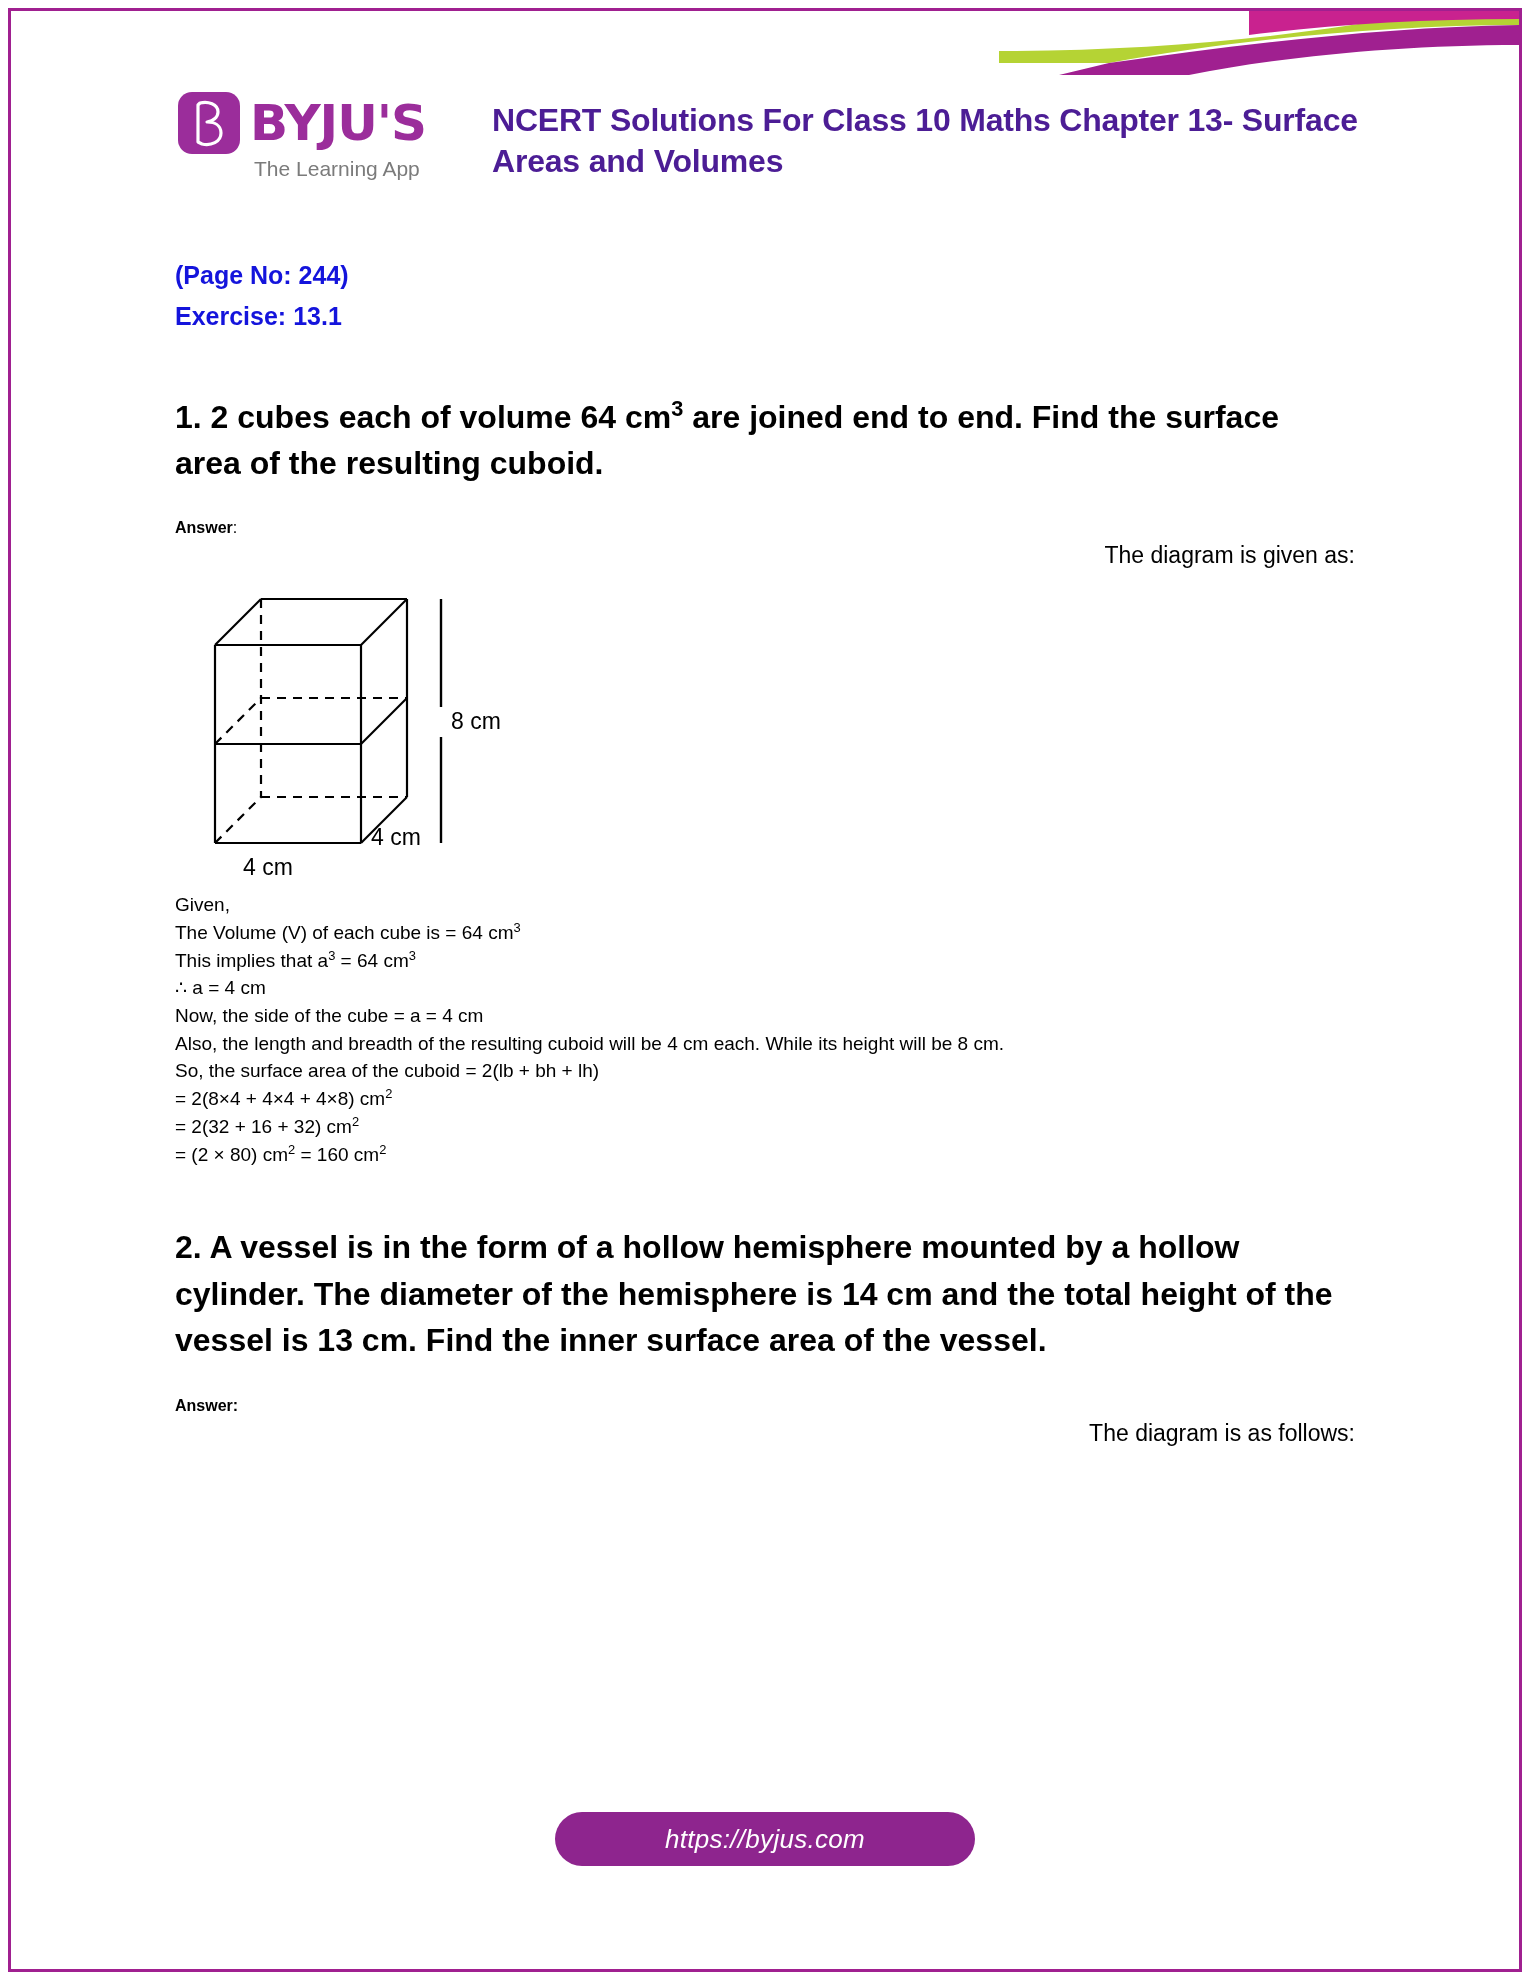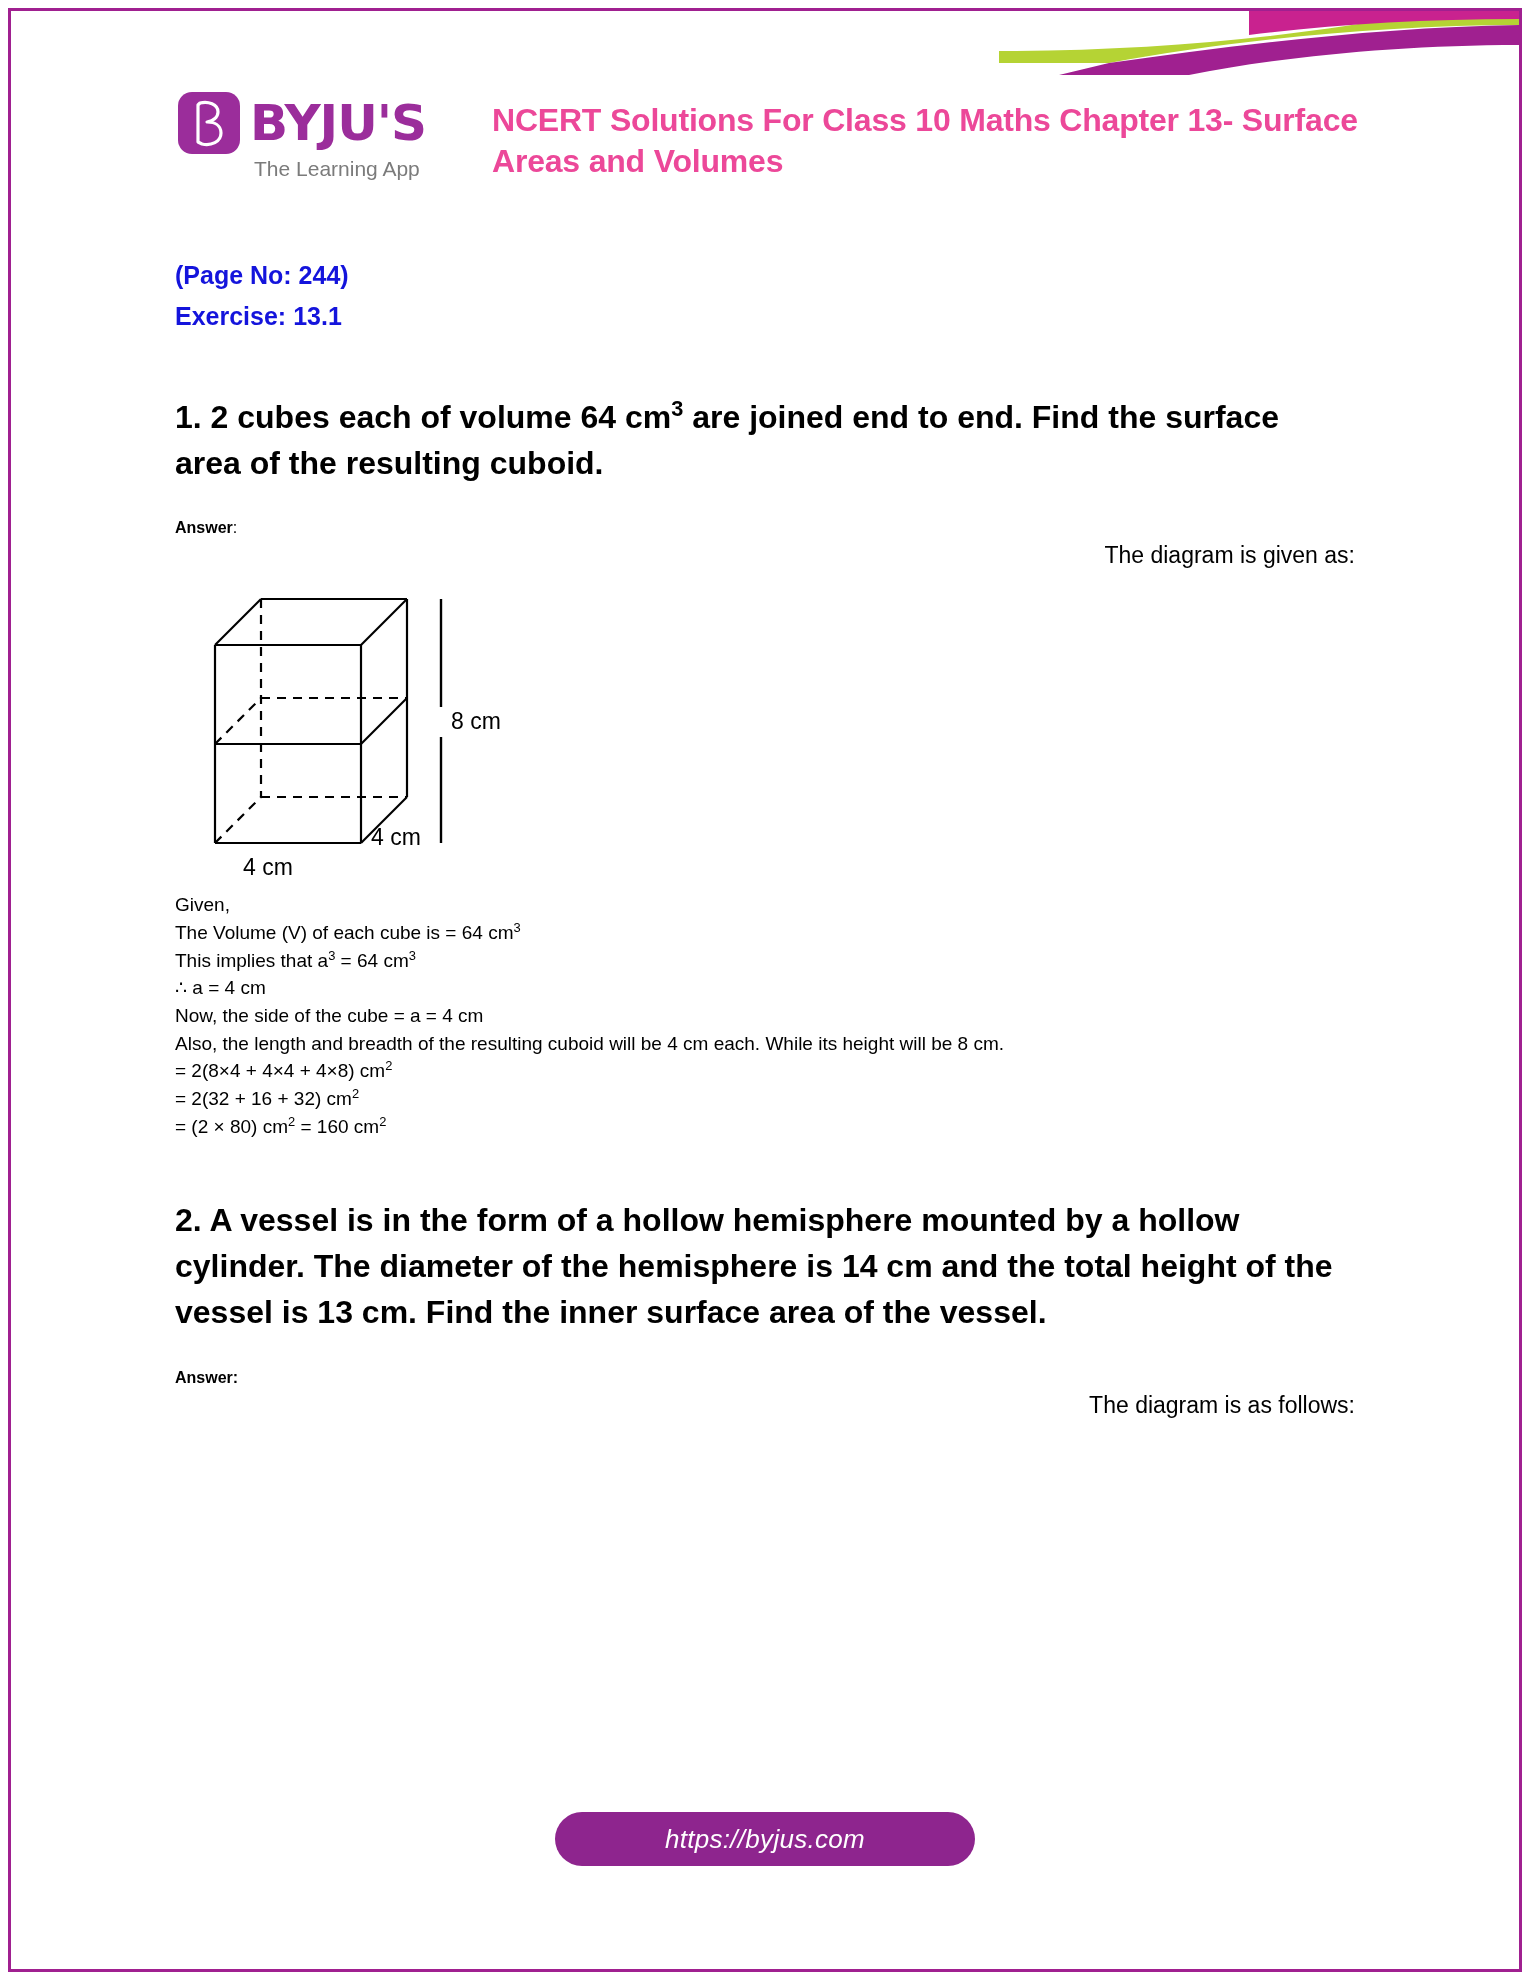--- a/index.html
+++ b/index.html
@@ -75,21 +75,21 @@
     margin-top: 3px;
   }
   .doc-title {
     position: absolute;
     left: 492px; top: 100px;
     width: 940px;
     font-family: "Liberation Sans", sans-serif;
     font-weight: bold;
     font-size: 32px;
     line-height: 1.28;
-    color: #ec4899;
+    color: #4c1d95;
     letter-spacing: -0.2px;
   }
 
   
   .content {
     position: absolute;
     left: 175px;
     top: 255px;
     width: 1180px;
     font-size: 23px;
@@ -234,20 +234,21 @@
     </svg>
   </div>
 
   <div class="steps">
     <p>Given,</p>
     <p><span>The Volume (V) of each cube is = 64 cm</span><sup>3</sup></p>
     <p><span>This implies that a</span><sup>3</sup><span> = 64 cm</span><sup>3</sup></p>
     <p>∴ a = 4 cm</p>
     <p>Now, the side of the cube = a = 4 cm</p>
     <p>Also, the length and breadth of the resulting cuboid will be 4 cm each. While its height will be 8 cm.</p>
+    <p>So, the surface area of the cuboid = 2(lb + bh + lh)</p>
     <p><span>= 2(8×4 + 4×4 + 4×8) cm</span><sup>2</sup></p>
     <p><span>= 2(32 + 16 + 32) cm</span><sup>2</sup></p>
     <p><span>= (2 × 80) cm</span><sup>2</sup><span> = 160 cm</span><sup>2</sup></p>
   </div>
 
   <div class="spacer-lg"></div>
 
   <div class="q-text">2. A vessel is in the form of a hollow hemisphere mounted by a hollow cylinder. The diameter of the hemisphere is 14 cm and the total height of the vessel is 13 cm. Find the inner surface area of the vessel.</div>
 
   <div class="spacer-md"></div>

